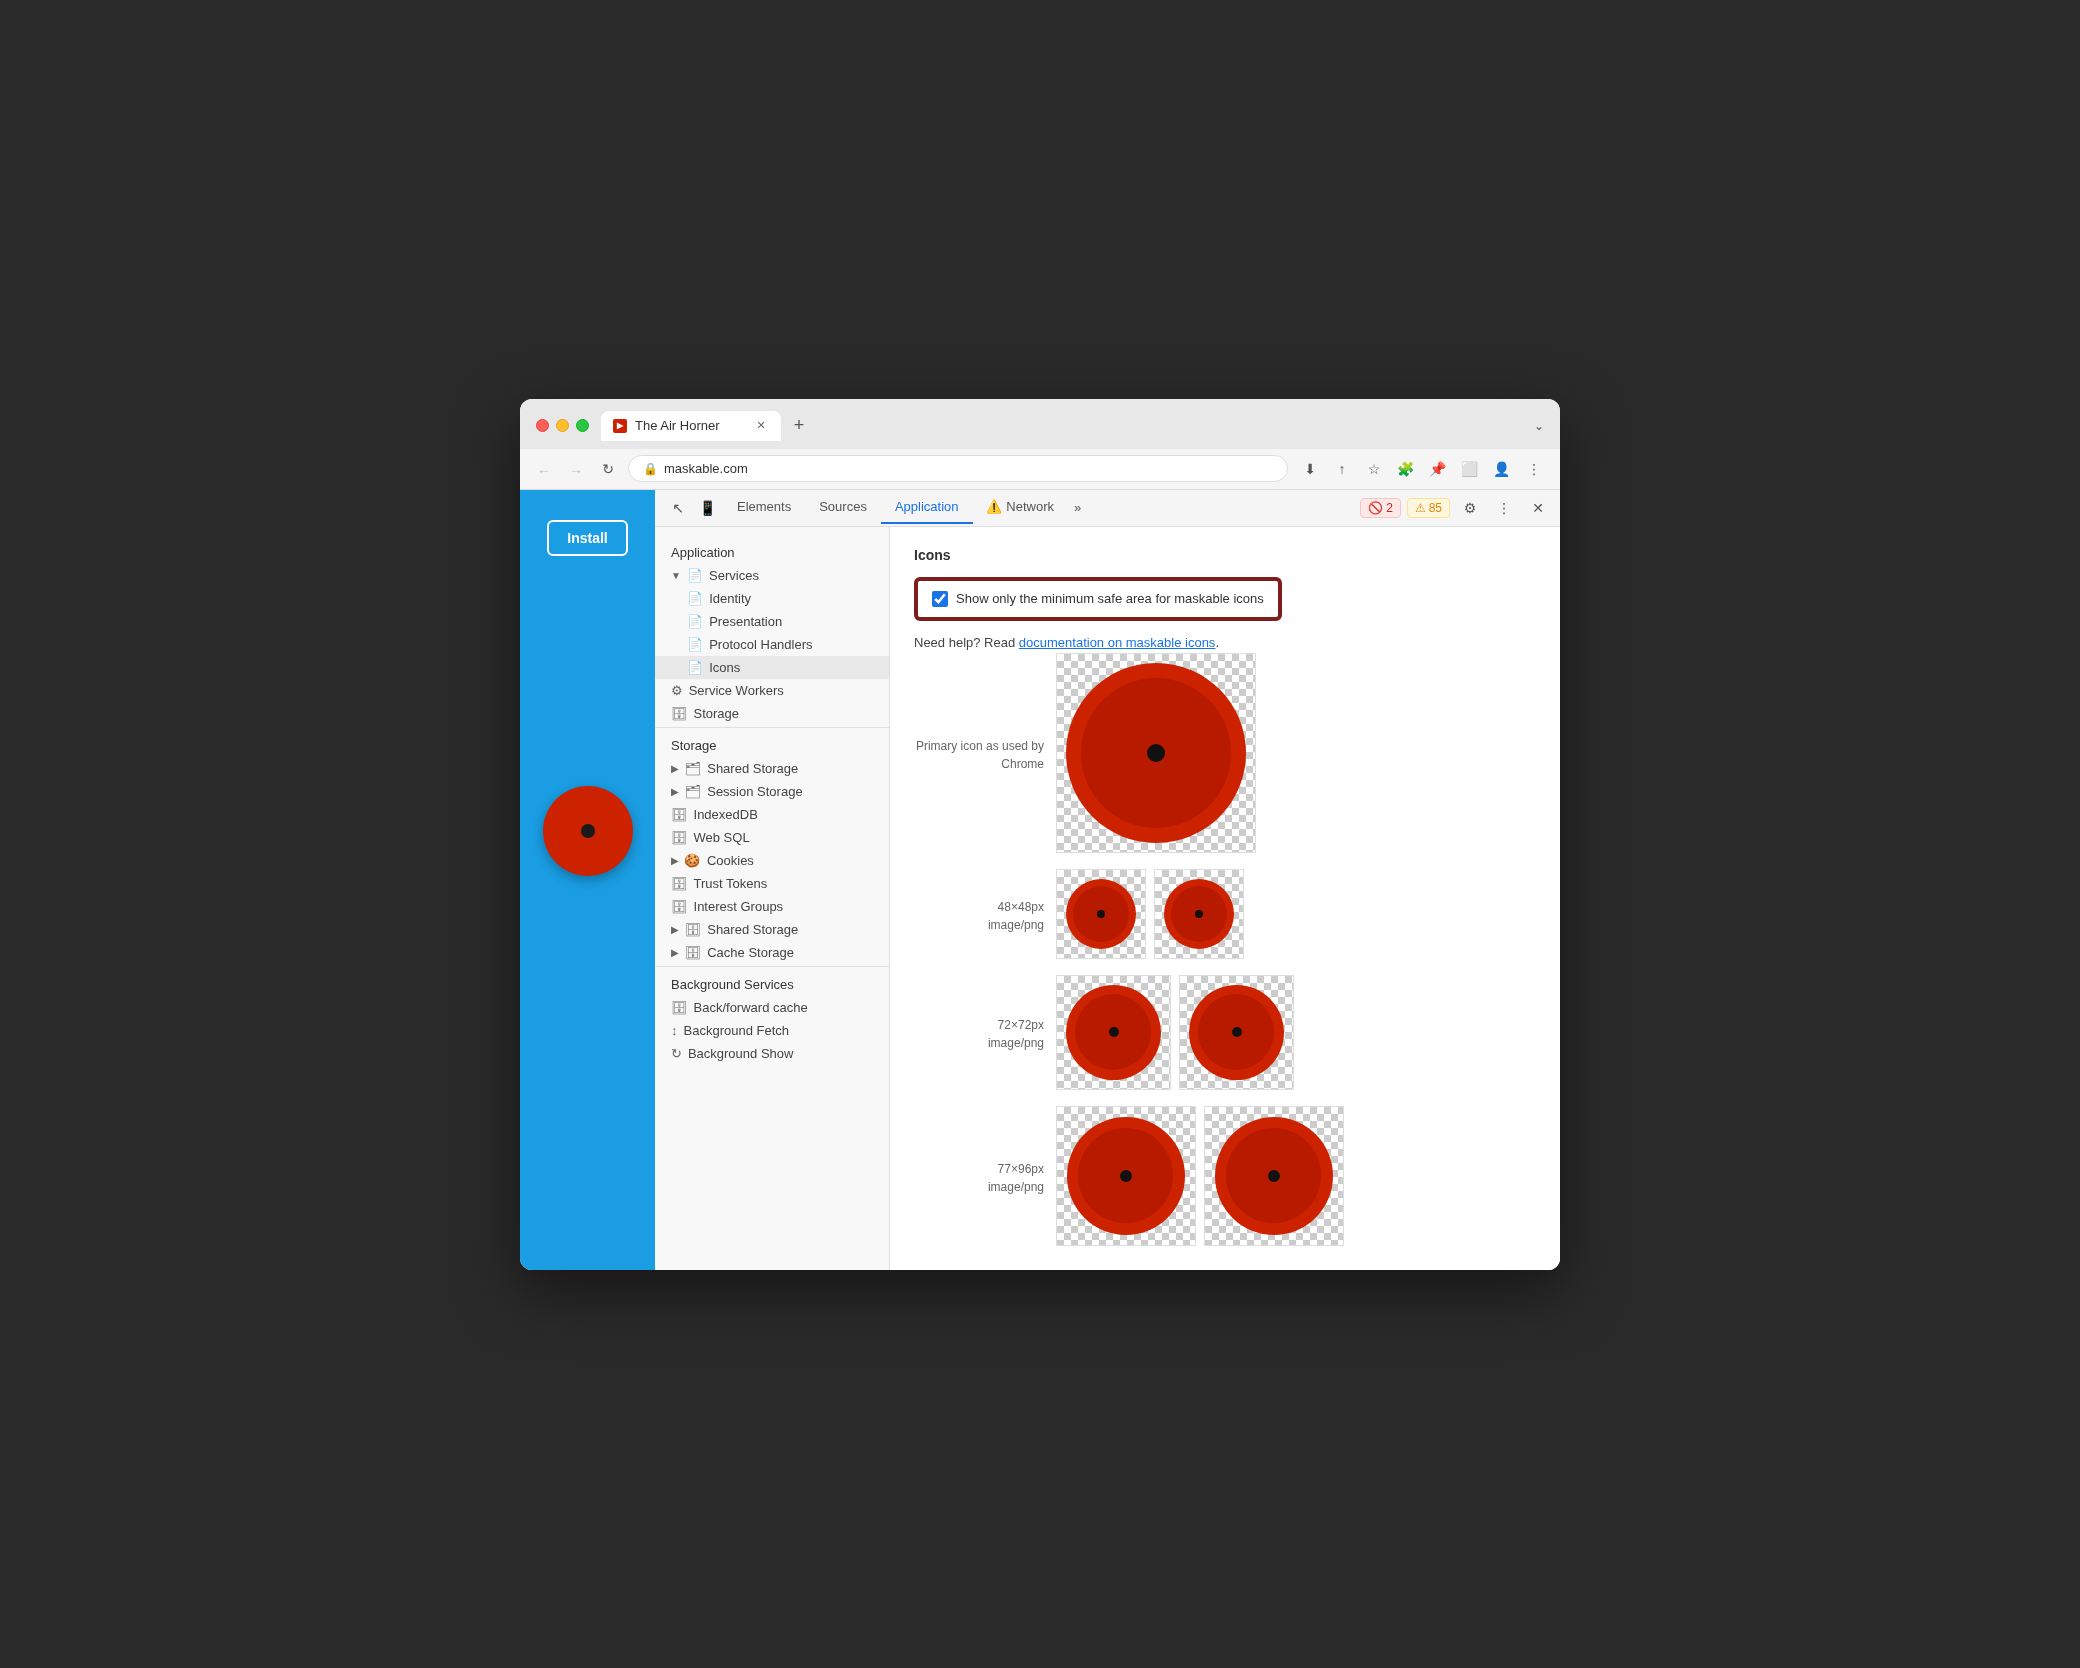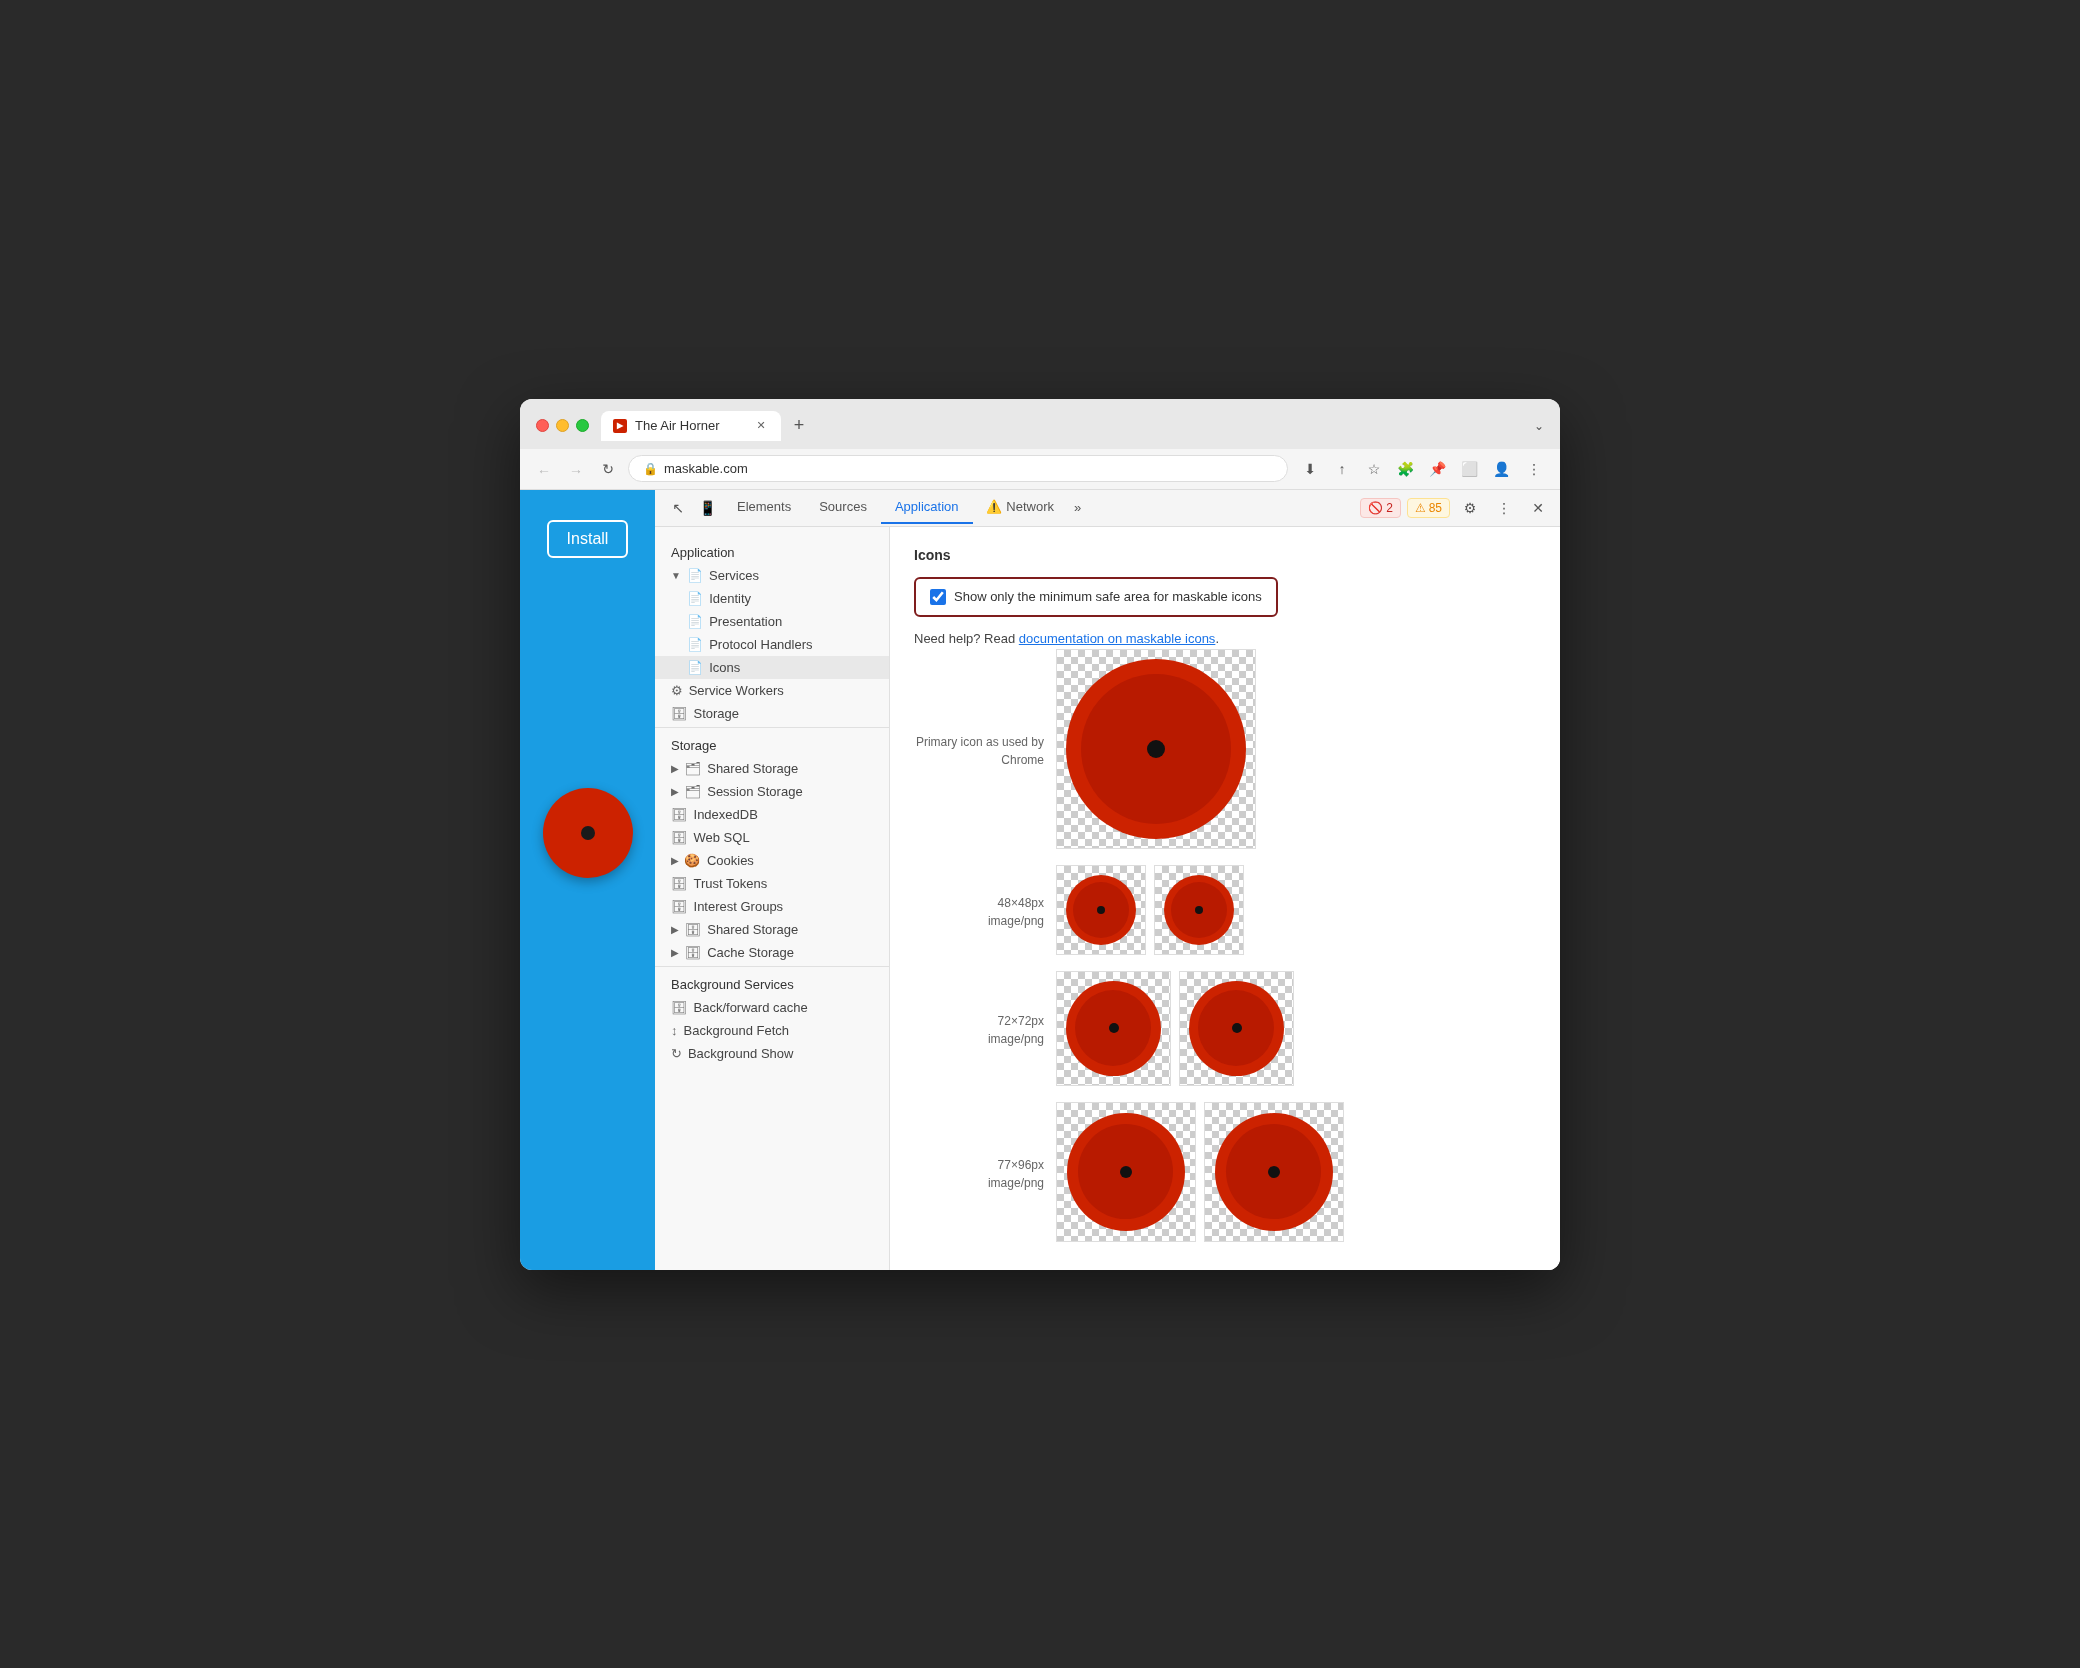--- a/index.html
+++ b/index.html
@@ -197,22 +197,22 @@
       justify-content: flex-start;
       padding: 30px 10px;
     }
 
     .install-btn {
       background: transparent;
       border: 2px solid white;
       color: white;
       padding: 8px 18px;
       border-radius: 6px;
-      font-size: 16px;
-      font-weight: 400;
+      font-size: 14px;
+      font-weight: 700;
       cursor: pointer;
       margin-bottom: 30px;
     }
 
     .airhorner-icon {
       width: 90px;
       height: 90px;
       border-radius: 50%;
       background: #cc2200;
       display: flex;
@@ -383,21 +383,21 @@
       font-size: 14px;
       font-weight: 600;
       color: #333;
       margin-bottom: 14px;
     }
 
     .checkbox-row {
       display: flex;
       align-items: center;
       gap: 8px;
-      border: 2px solid #7f1d1d;
+      border: 4px solid #7f1d1d;
       border-radius: 6px;
       padding: 10px 14px;
       margin-bottom: 14px;
       width: fit-content;
     }
 
     .checkbox-input {
       width: 16px;
       height: 16px;
       accent-color: #1a73e8;

